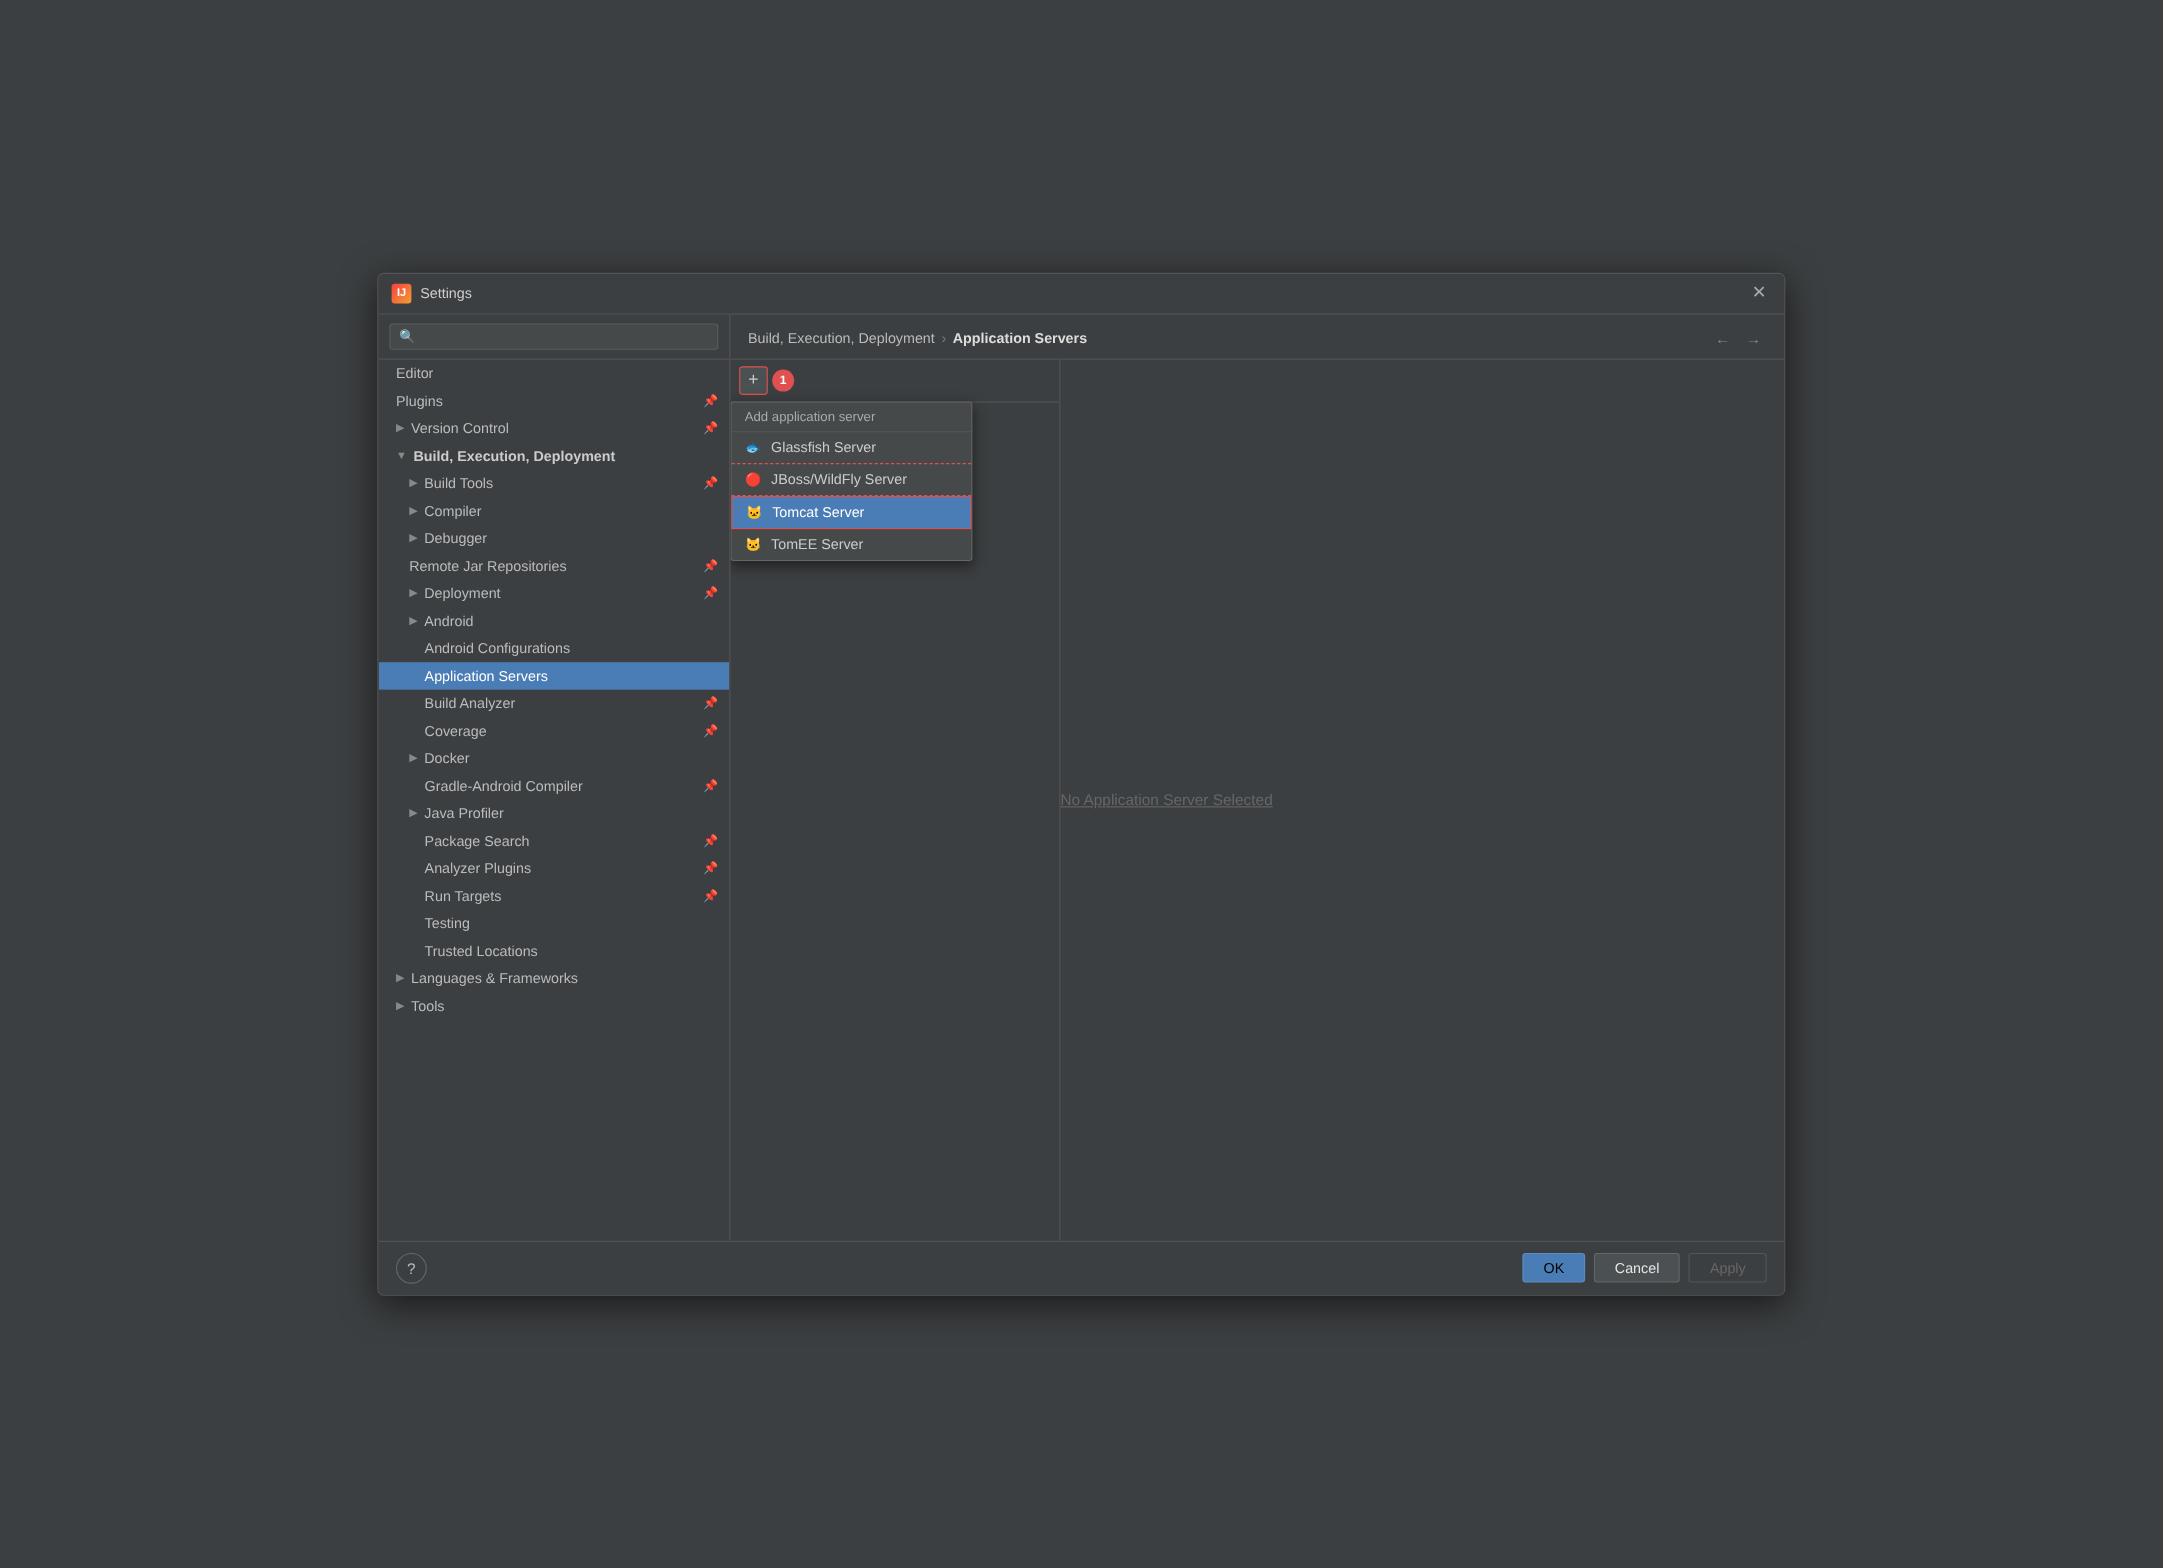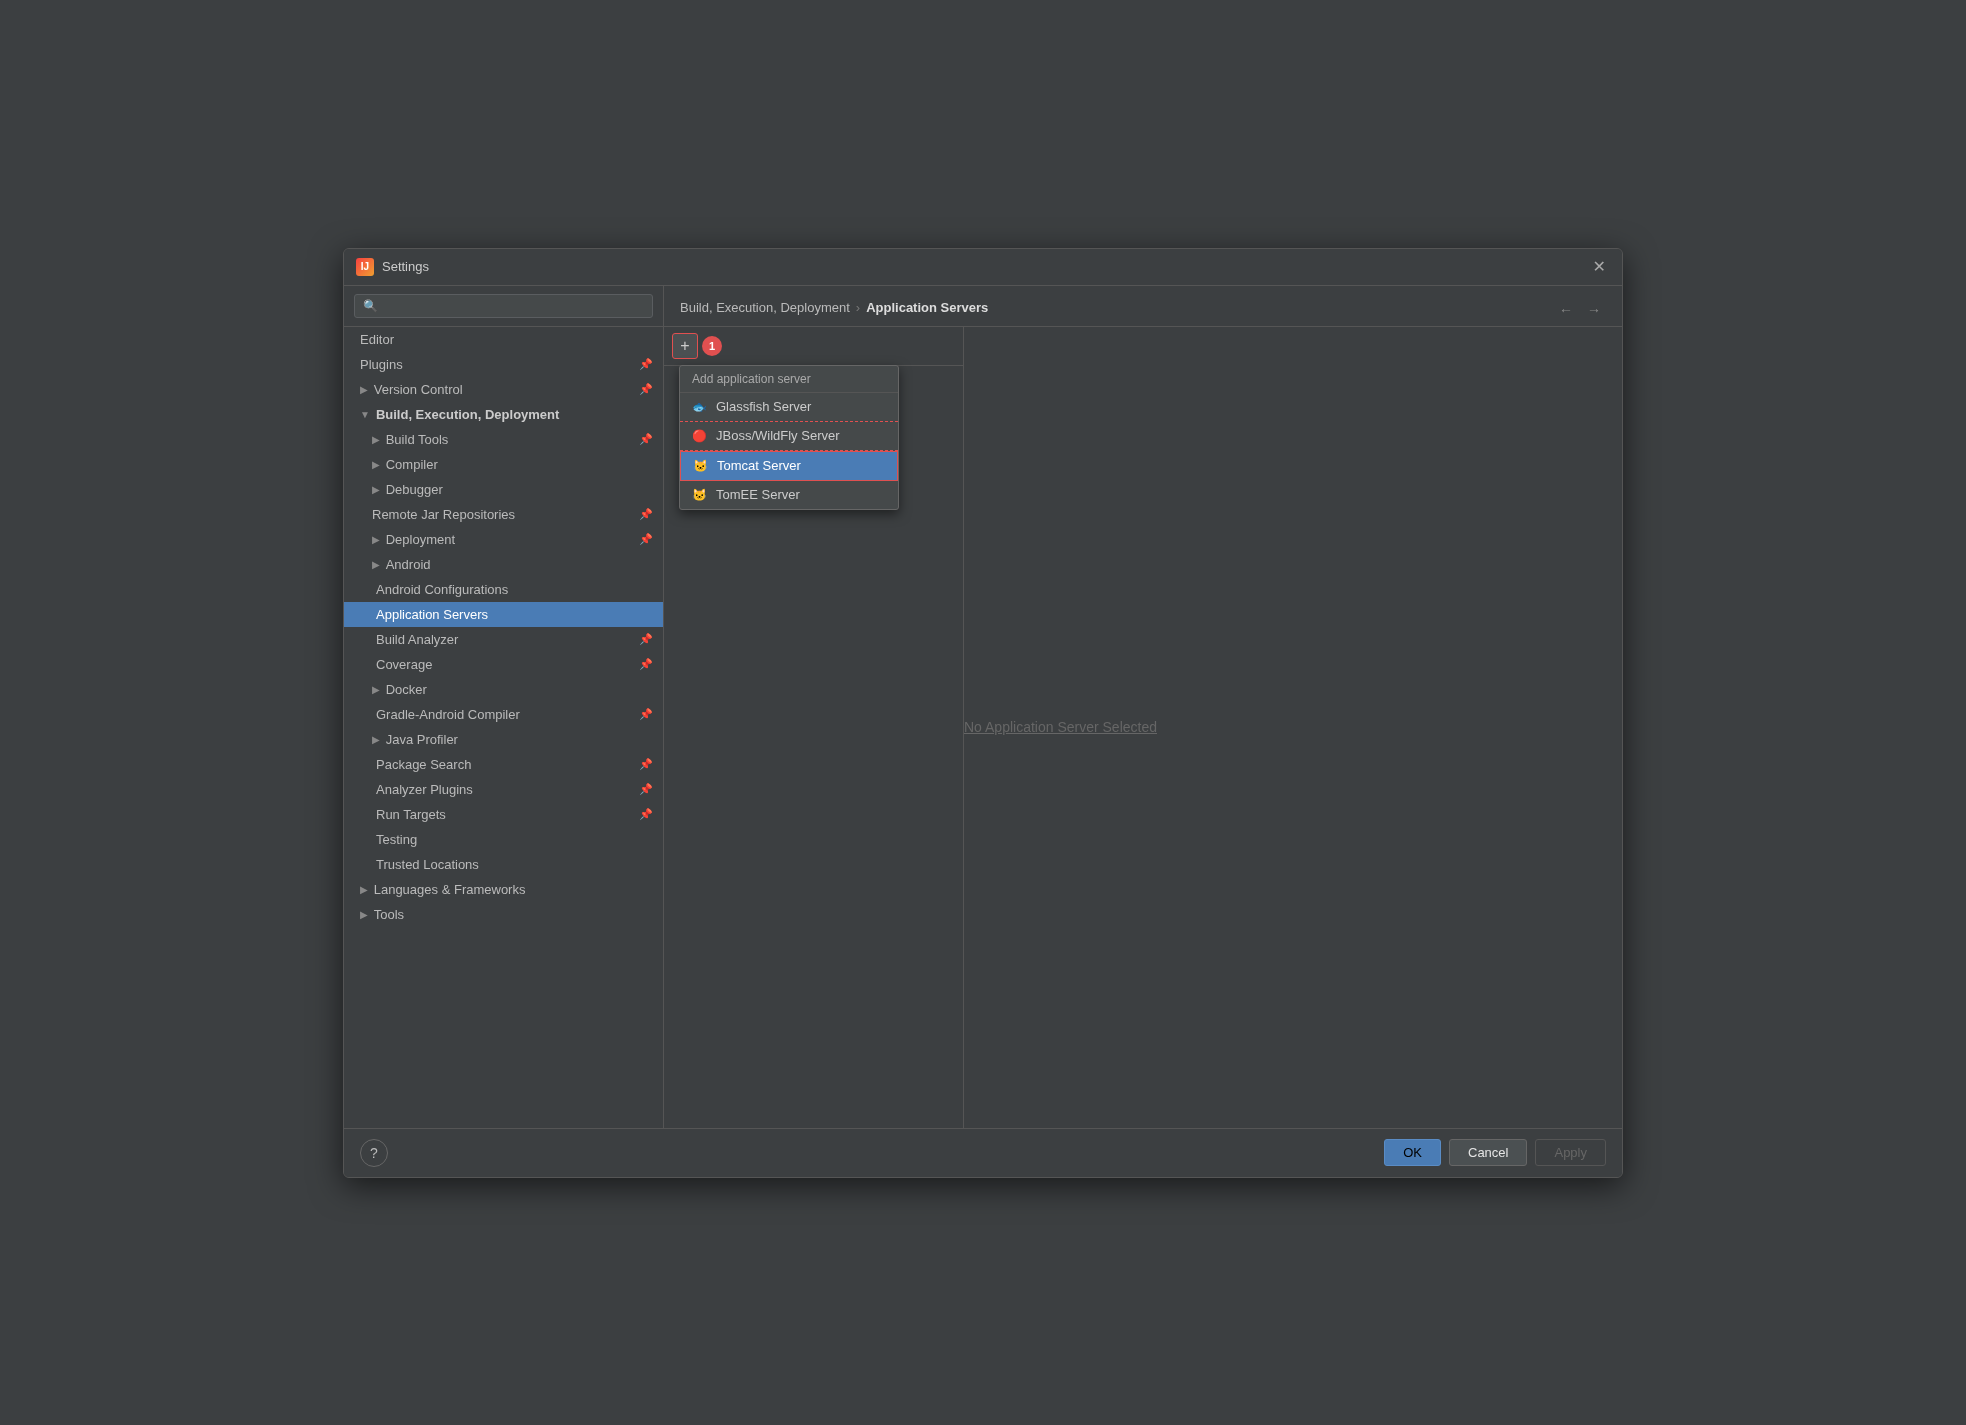--- a/index.html
+++ b/index.html
@@ -115,21 +115,21 @@
       font-size: 10px;
       color: #888;
       margin-right: 2px;
     }
     .sidebar-item .icon-pin {
       font-size: 11px;
       color: #777;
       margin-left: auto;
     }
     .indent1 { padding-left: 28px; }
-    .indent2 { padding-left: 32px; align-items: center; }
+    .indent2 { padding-left: 42px; align-items: center; }
     .main-content {
       flex: 1;
       display: flex;
       flex-direction: column;
       overflow: hidden;
     }
     .main-header {
       display: flex;
       align-items: center;
       justify-content: space-between;
@@ -210,21 +210,21 @@
     .not-configured {
       color: #666;
       text-align: center;
       padding: 20px;
       font-size: 13px;
     }
     
     .dropdown-menu {
       position: absolute;
       top: 38px;
-      left: 15px;
+      left: 0;
       background: #45494a;
       border: 1px solid #666;
       border-radius: 3px;
       z-index: 100;
       min-width: 220px;
       box-shadow: 0 4px 12px rgba(0,0,0,0.5);
     }
     .dropdown-header {
       padding: 6px 12px;
       color: #aaa;

